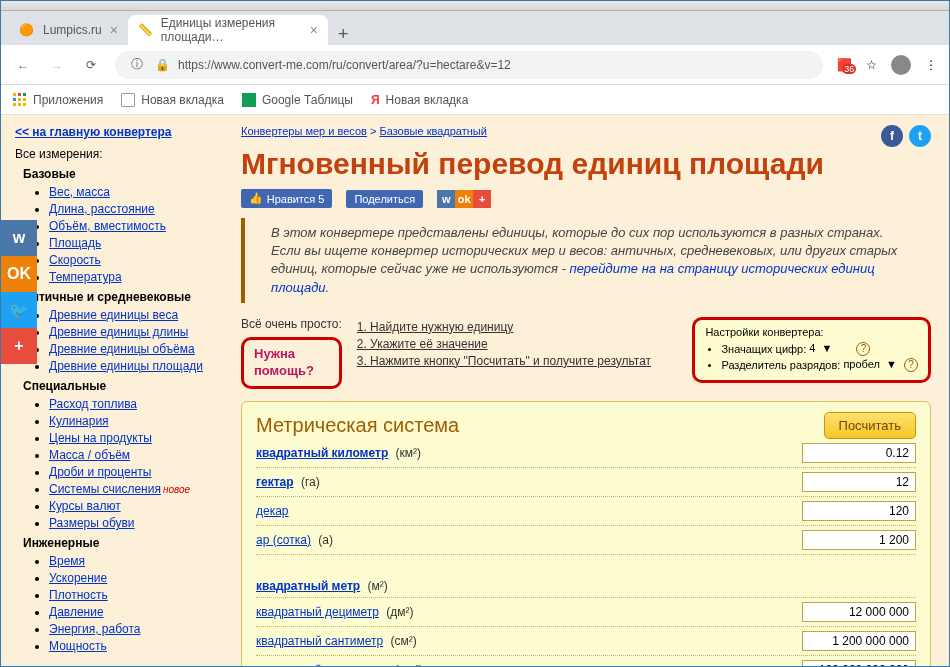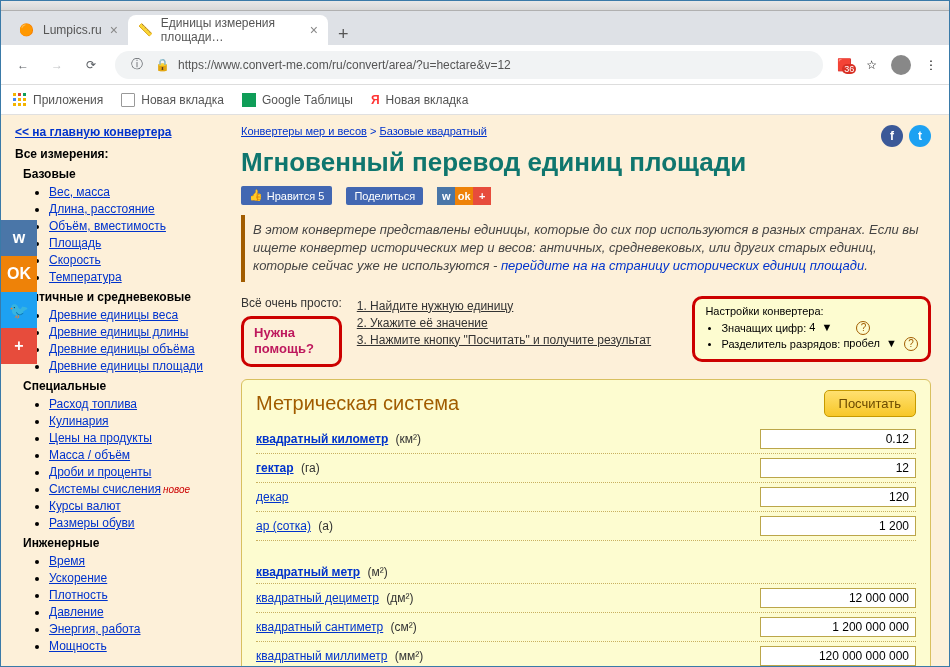--- a/index.html
+++ b/index.html
@@ -35,68 +35,68 @@
   
   
   .social-rail { position: absolute; left: 1px; top: 220px; display: flex; flex-direction: column; }
   .social-rail div { width: 36px; height: 36px; display: flex; align-items: center; justify-content: center; color: #fff; font-weight: bold; font-size: 16px; }
   .sr-vk { background:#4a76a8;} .sr-ok{background:#ee8208;} .sr-tw{background:#1da1f2;} .sr-plus{background:#e74c3c;}
   
   
   .sidebar { width: 230px; padding: 10px 10px 10px 14px; font-size: 12px; overflow: hidden; }
   .sidebar a { color: #0033cc; text-decoration: underline; }
   .back-link { font-weight: bold; display: block; margin-bottom: 8px; }
-  .side-h { font-weight: bold; color: #000; margin: 6px 0 4px 0; }
+  .side-h { font-weight: normal; color: #000; margin: 6px 0 4px 0; }
   .side-sub { font-weight: bold; color: #000; margin: 6px 0 4px 8px; }
   .side-list { list-style: disc; margin-left: 34px; }
   .side-list li { margin: 3px 0; }
   .new-tag { color: #c00; font-style: italic; font-size: 10px; margin-left: 2px; }
   
   
   .main { flex: 1; padding: 10px 18px 10px 10px; overflow: hidden; }
   .breadcrumb { font-size: 11px; color: #0033cc; }
   .breadcrumb a { color: #0033cc; text-decoration: underline; }
   .share-icons { float: right; display: flex; gap: 6px; }
   .share-icons div { width: 22px; height: 22px; border-radius: 50%; display: flex; align-items: center; justify-content: center; color: #fff; font-weight: bold; }
   .fb { background:#3b5998;} .tw2{background:#1da1f2;}
-  h1 { font-size: 26px; font-weight: bold; color: #0f766e; margin: 10px 0 8px 0; }
+  h1 { font-size: 30px; font-weight: bold; color: #c2410c; margin: 10px 0 8px 0; }
   
   .like-row { display: flex; align-items: center; gap: 14px; margin: 6px 0 10px 0; }
   .fb-like { background:#4267b2;color:#fff;font-size:11px;padding:3px 8px;border-radius:2px;display:flex;align-items:center;gap:4px;}
   .mini-share { display: flex; }
   .mini-share span { width:18px;height:18px;display:flex;align-items:center;justify-content:center;color:#fff;font-size:11px;font-weight:bold;}
   .ms-vk{background:#4a76a8;} .ms-ok{background:#ee8208;} .ms-pl{background:#e74c3c;}
   
-  .intro-box { border-left: 4px solid #a15c00; padding: 6px 8px; margin: 4px 0 14px 0; font-style: italic; color: #444; font-size: 13px; line-height: 1.4; }
+  .intro-box { border-left: 4px solid #a15c00; padding: 6px 26px; margin: 4px 0 14px 0; font-style: italic; color: #444; font-size: 13px; line-height: 1.4; }
   .intro-box a { color: #0033cc; }
   
   .help-row { display: flex; gap: 10px; align-items: flex-start; margin-bottom: 12px; }
   .help-left { }
   .help-title { font-size: 12px; color: #333; margin-bottom: 6px; }
   .help-box { border: 3px solid #c00; border-radius: 10px; padding: 6px 10px; color: #be185d; font-weight: bold; font-size: 13px; line-height: 1.3; }
   .steps { flex: 1; font-size: 12px; color: #333; }
   .steps div { margin: 3px 5px; text-decoration: underline; }
   .settings-box { border: 3px solid #c00; border-radius: 10px; padding: 6px 10px; font-size: 11px; min-width: 230px; background: #fdfcd0; }
   .settings-box .st-h { font-weight: normal; margin-bottom: 4px; }
   .settings-box ul { list-style: disc; margin-left: 16px; }
   .settings-box li { margin: 2px 0; white-space: nowrap; }
   .sel { display:inline-block; min-width: 40px; }
   .q { display:inline-flex; width:14px;height:14px;border:1px solid #a15c00;border-radius:50%;align-items:center;justify-content:center;color:#a15c00;font-size:10px;margin-left:4px;}
   
   .conv-panel { background: #fdfcd0; border: 1px solid #d8c060; border-radius: 6px; padding: 10px 14px; }
-  .conv-head { display:flex; justify-content: space-between; align-items:center; margin-bottom: 8px; }
+  .conv-head { display:flex; justify-content: space-between; align-items:center; margin-bottom: 0; }
   .conv-head h2 { font-size: 20px; color: #a15c00; font-weight: normal; }
   .calc-btn { background: linear-gradient(#ffe070,#f7c728); border:1px solid #c69a00; border-radius:5px; padding:5px 14px; font-size:13px; color:#6b4a00; }
   .grid { display: flex; gap: 20px; flex-direction: column; }
   .col { flex: 1; }
   .row-item { display:flex; align-items:center; justify-content:space-between; border-bottom: 1px dotted #c8b060; padding: 4px 0; }
   .row-item .lbl { color:#0033cc; text-decoration: underline; font-size: 12px; }
   .row-item .lbl.bold { font-weight: bold; }
   .row-item .suffix { color:#333; font-size:12px; margin-left:4px;}
-  .row-item .val-input { width: 156px; text-align: right; border: 1px solid #bba64a; background:#fff; padding: 2px 6px; font-size:12px; }
+  .row-item .val-input { width: 114px; text-align: right; border: 1px solid #bba64a; background:#fff; padding: 2px 6px; font-size:12px; }
 </style>
 </head>
 <body>
 
 <div class="titlebar"></div>
 <div class="tabs-row">
   <div class="tab">
     <span class="favicon">🟠</span>
     <span>Lumpics.ru</span>
     <span class="close">×</span>

